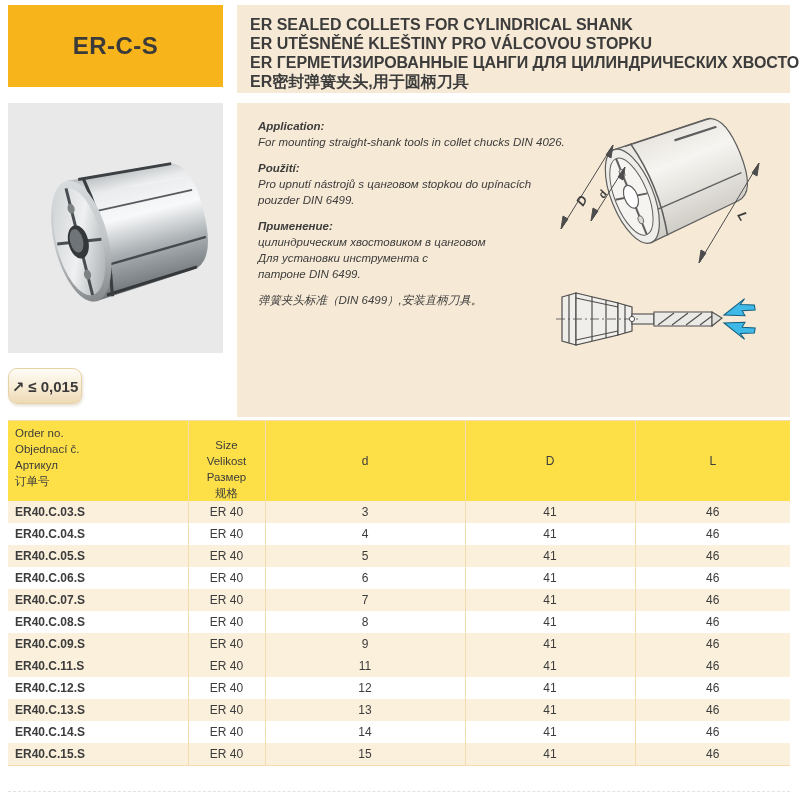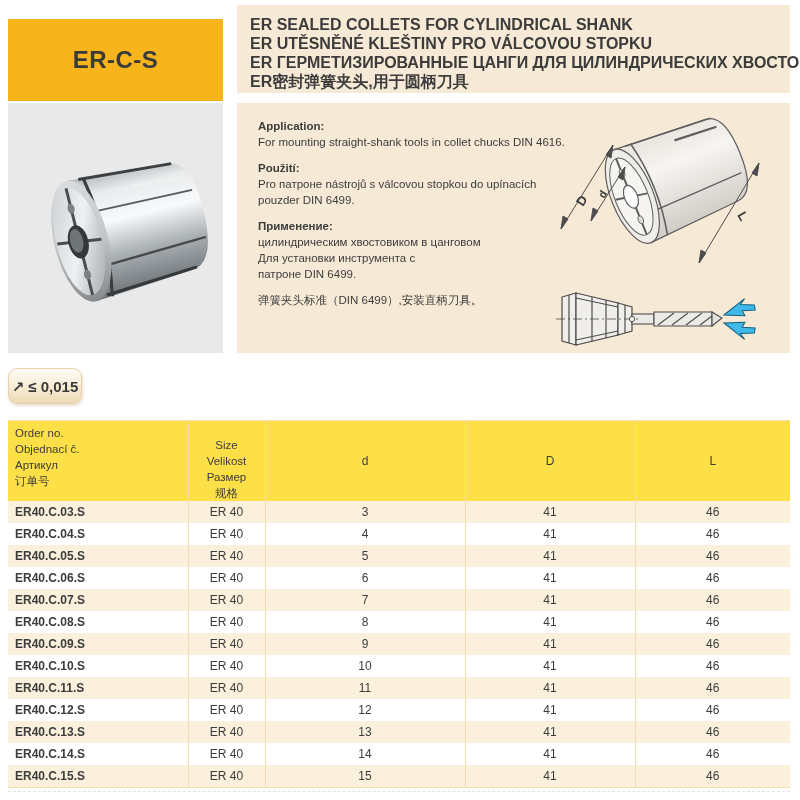--- a/index.html
+++ b/index.html
@@ -10,29 +10,29 @@
     --ink:#3C3C3C;
     --photo-bg:#E9E9E9;
     --cyan:#3FB9E8;
   }
   *{margin:0;padding:0;box-sizing:border-box;}
   html,body{background:#fff;}
   body{font-family:"Liberation Sans","DejaVu Sans",sans-serif;color:var(--ink);}
   .page{position:relative;width:800px;height:800px;background:#fff;overflow:hidden;}
 
   
-  .code-box{position:absolute;left:8px;top:19px;width:215px;height:82px;background:var(--accent);
+  .code-box{position:absolute;left:8px;top:5px;width:215px;height:82px;background:var(--accent);
     display:flex;align-items:center;justify-content:center;font-size:24px;font-weight:bold;color:#3a3a3a;letter-spacing:.5px;}
   .title-box{position:absolute;left:237px;top:5px;width:553px;height:88px;background:var(--beige);
     padding:10px 10px 0 13px;}
   .title-line{font-size:16px;font-weight:bold;line-height:19px;white-space:nowrap;}
 
   
   .photo-panel{position:absolute;left:8px;top:103px;width:215px;height:250px;background:var(--photo-bg);}
-  .info-panel{position:absolute;left:237px;top:103px;width:553px;height:250px;background:var(--beige);}
+  .info-panel{position:absolute;left:237px;top:103px;width:553px;height:314px;background:var(--beige);font-style:italic;}
   .app-text{position:absolute;left:21px;top:15px;width:320px;font-size:11.5px;line-height:16px;}
   .app-section{margin-bottom:10px;}
   .app-label{font-weight:bold;}
   .diagram-top{position:absolute;right:5px;top:2px;}
   .diagram-bottom{position:absolute;right:8px;top:184px;}
 
   
   .badge{position:absolute;left:8px;top:368px;width:74px;height:36px;border-radius:9px;
     background:linear-gradient(180deg,#FEFCF7 0%,#F7EBD3 55%,#EDD9B4 100%);
     border:1px solid #E7D2A8;box-shadow:1px 2px 3px rgba(120,90,30,.18);
@@ -112,25 +112,25 @@
         <ellipse cx="-44" cy="-34" rx="3.5" ry="5" fill="#7c8184"></ellipse>
         <ellipse cx="-44" cy="34" rx="3.5" ry="5" fill="#7c8184"></ellipse>
       </g>
     </svg>
   </div>
 
   <div class="info-panel">
     <div class="app-text">
         <div class="app-section">
           <div class="app-label">Application:</div>
-          <div>For mounting straight-shank tools in collet chucks DIN 4616.</div>
+          <div>For mounting straight-shank tools in collet chucks DIN 4026.</div>
         </div>
         <div class="app-section">
           <div class="app-label">Použití:</div>
-          <div>Pro патроне nástrojů s válcovou stopkou do upínacích</div>
+          <div>Pro upnutí nástrojů s цанговом stopkou do upínacích</div>
           <div>pouzder DIN 6499.</div>
         </div>
         <div class="app-section">
           <div class="app-label">Применение:</div>
           <div>цилиндрическим хвостовиком в цанговом</div>
           <div>Для установки инструмента с</div>
           <div>патроне DIN 6499.</div>
         </div>
         <div class="app-section">
           <div>弹簧夹头标准（DIN 6499）,安装直柄刀具。</div>
@@ -280,27 +280,20 @@
           <td>41</td>
           <td>46</td>
         </tr>
         <tr class="odd">
           <td class="order-cell">ER40.C.09.S</td>
           <td>ER 40</td>
           <td>9</td>
           <td>41</td>
           <td>46</td>
         </tr>
-        <tr class="even">
-          <td class="order-cell">ER40.C.10.S</td>
-          <td>ER 40</td>
-          <td>10</td>
-          <td>41</td>
-          <td>46</td>
-        </tr>
         <tr class="odd">
           <td class="order-cell">ER40.C.11.S</td>
           <td>ER 40</td>
           <td>11</td>
           <td>41</td>
           <td>46</td>
         </tr>
         <tr class="even">
           <td class="order-cell">ER40.C.12.S</td>
           <td>ER 40</td>

